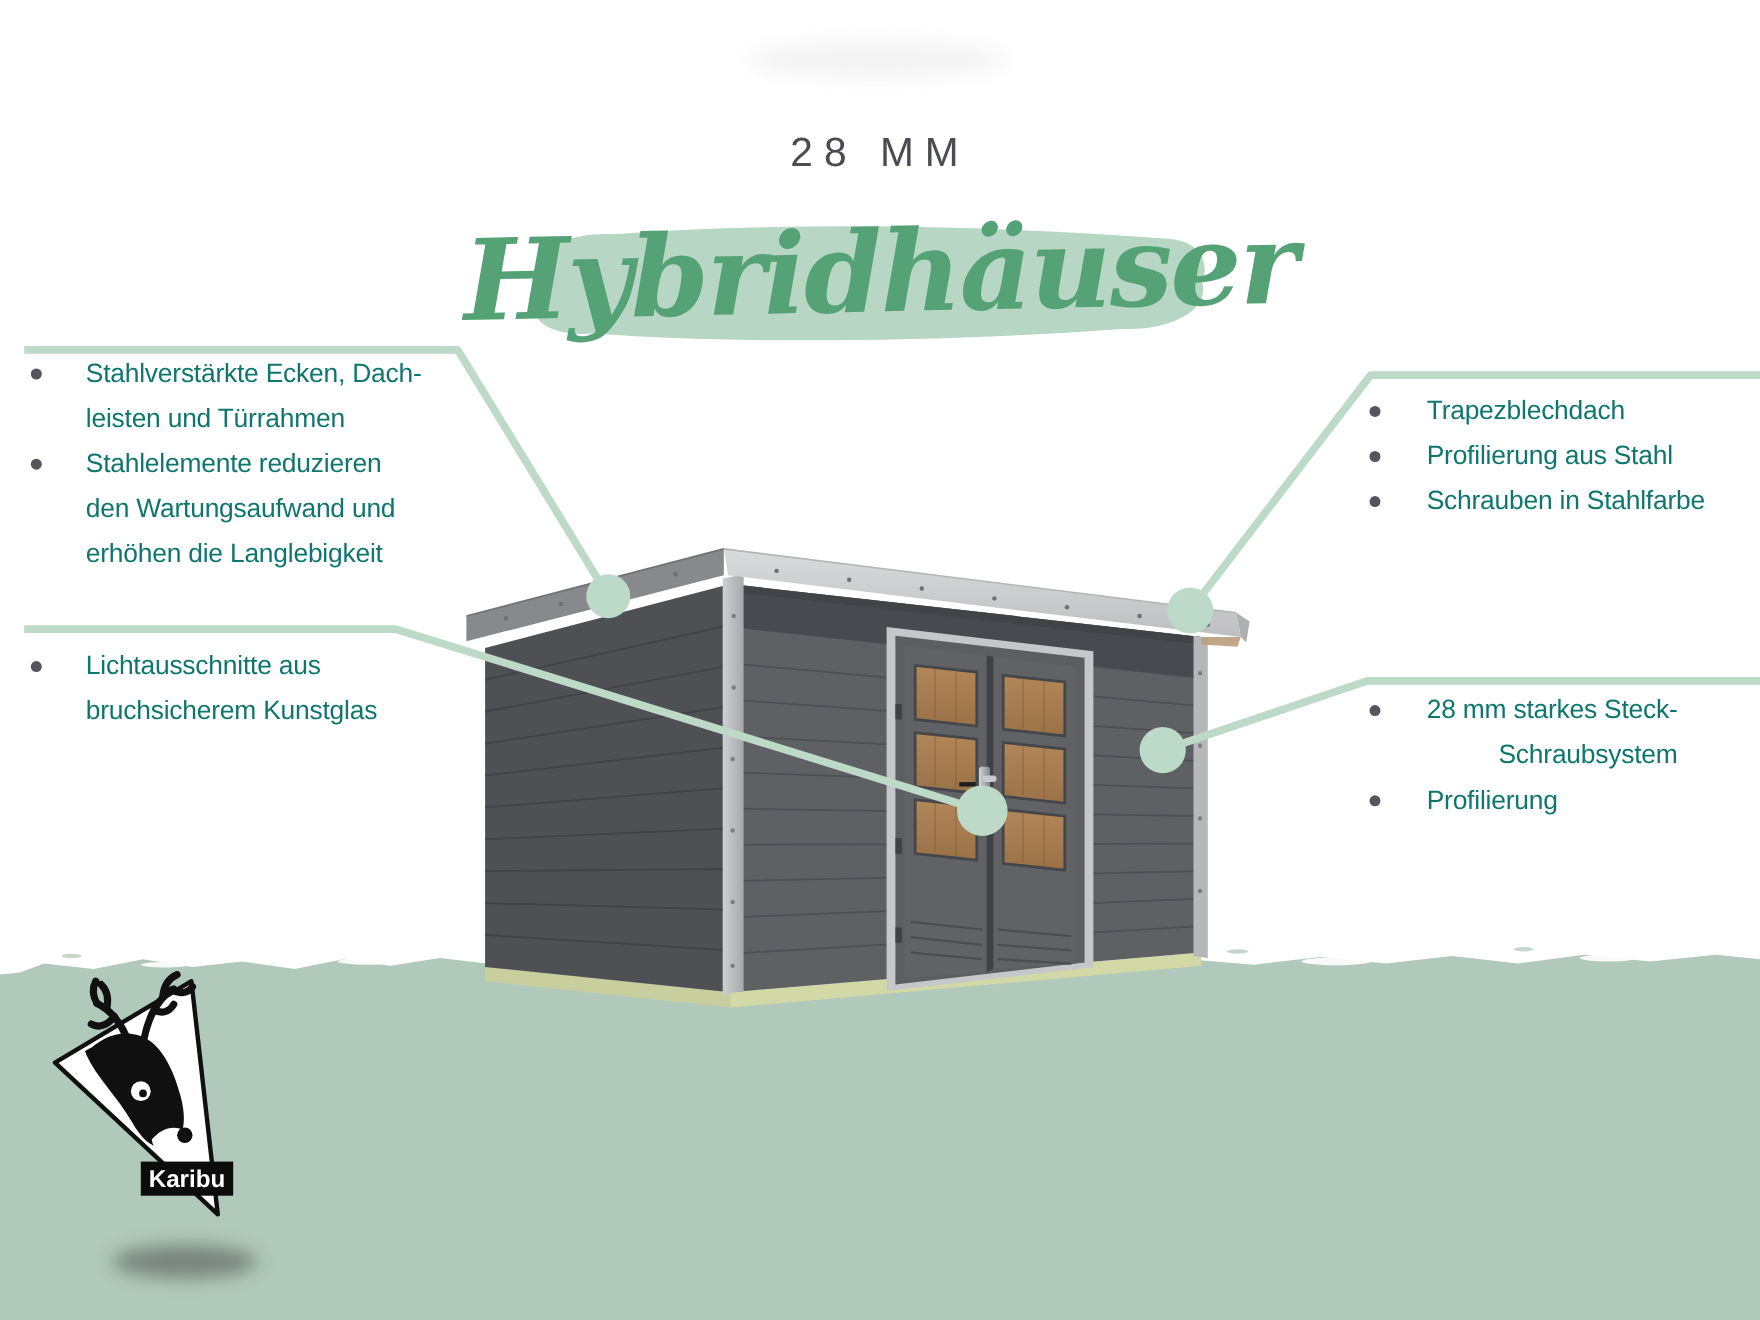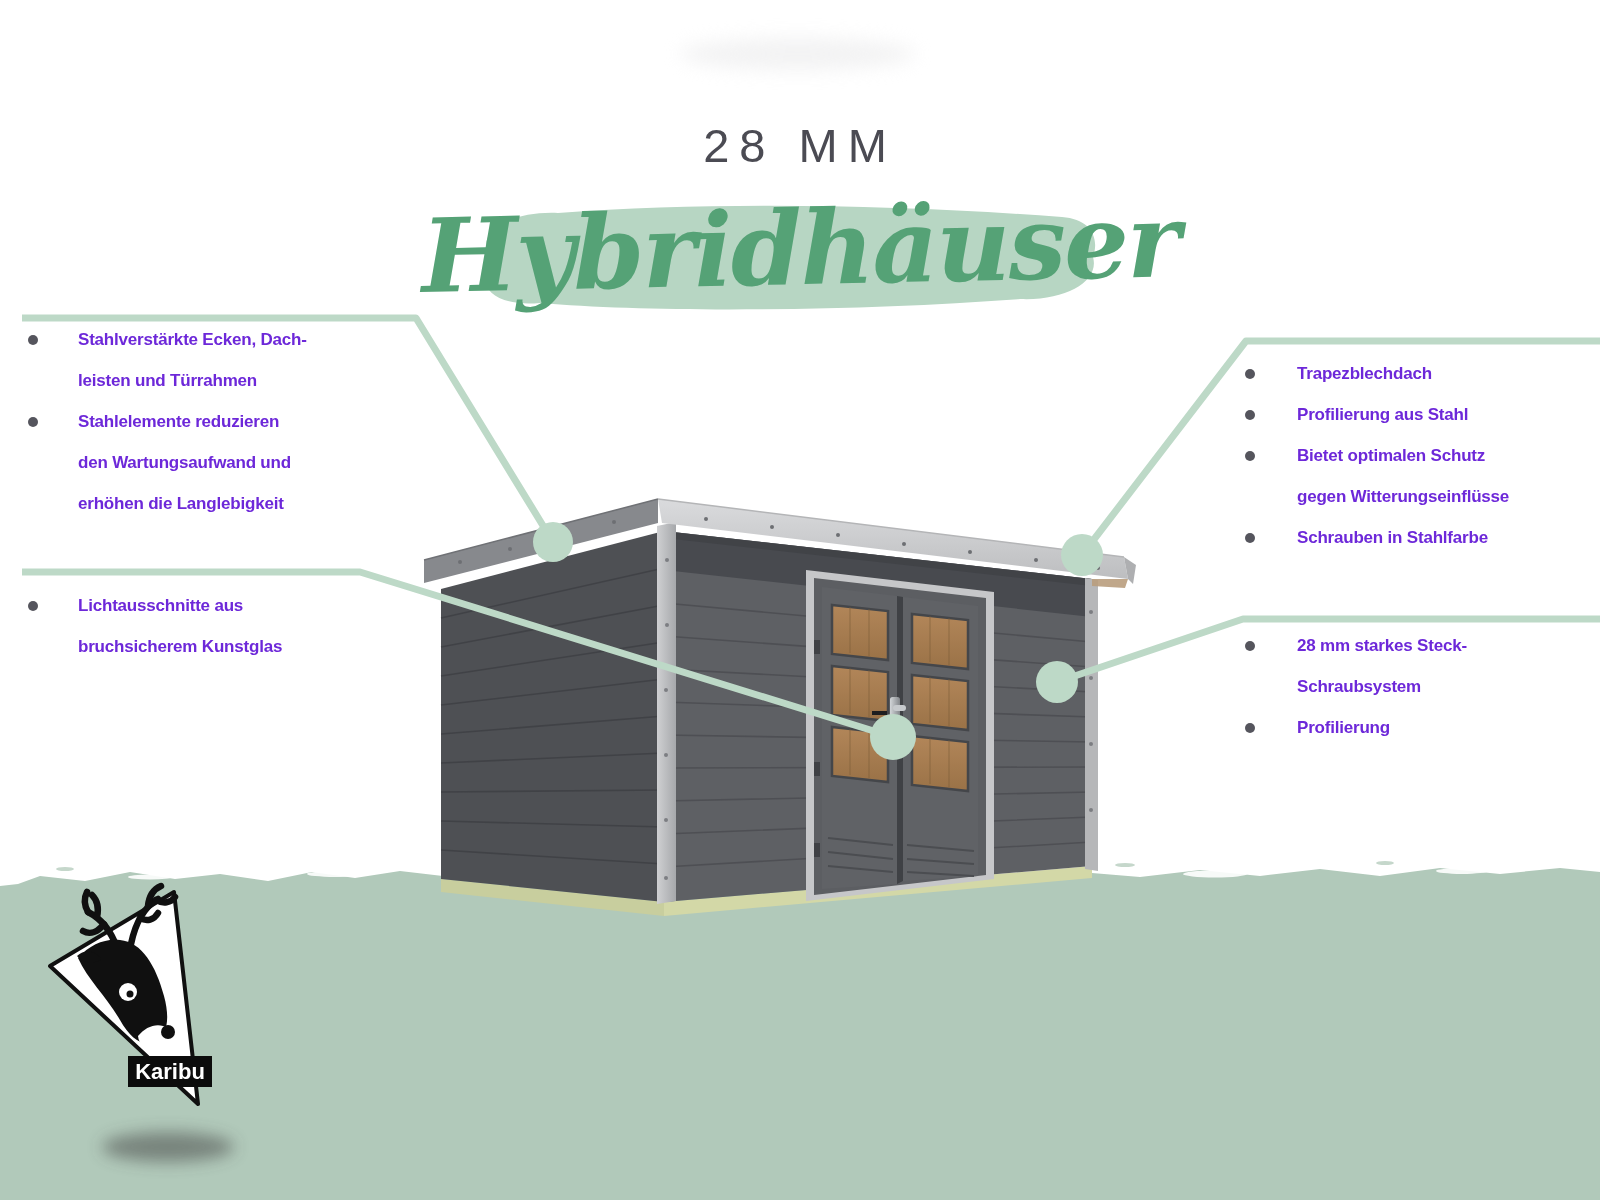--- a/index.html
+++ b/index.html
@@ -1,33 +1,33 @@
 <!DOCTYPE html>
 <html><head>
 <meta charset="utf-8">
 <style>
   html,body{margin:0;padding:0;background:#fff;}
   #stage{position:relative;width:1600px;height:1200px;overflow:hidden;background:#fff;
          font-family:"Liberation Sans",sans-serif;}
   svg{position:absolute;left:0;top:0;}
   .title-size{position:absolute;top:118px;left:0;width:1600px;text-align:center;
-    font-size:47px;letter-spacing:10px;color:#4b4b53;font-weight:400;}
+    font-size:37px;letter-spacing:10px;color:#4b4b53;font-weight:400;}
   .title-script{position:absolute;top:188px;left:0;width:1600px;text-align:center;
     font-family:"DejaVu Serif",serif;font-style:italic;font-weight:bold;
     font-size:102px;color:#55a276;transform:rotate(-1.2deg);letter-spacing:-2px;}
-  .co{position:absolute;color:#6d28d9;font-size:17px;letter-spacing:-0.2px;font-weight:bold;}
+  .co{position:absolute;color:#0f766e;font-size:24px;letter-spacing:-0.2px;}
   .co-item{display:flex;}
   .dot{width:10px;height:10px;border-radius:50%;background:#55555d;flex:none;margin-top:16px;}
   .co.left .dot{margin-left:4px;margin-right:40px;}
   .co.right .dot{margin-left:2px;margin-right:42px;}
   .co-lines div{line-height:41px;white-space:nowrap;}
   .co.l1{left:24px;top:319px;}
   .co.l2{left:24px;top:585px;}
   .co.r1{left:1243px;top:353px;}
-  .co.r2{left:1243px;top:625px;}
+  .co.r2{left:1243px;top:625px;text-align:right;}
   .top-shadow{position:absolute;left:680px;top:38px;width:235px;height:32px;
     background:#e9e9ea;border-radius:50%;filter:blur(9px);opacity:.55;}
 </style>
 </head>
 <body>
 
 <div id="stage">
 
   <div class="top-shadow"></div>
 
@@ -259,27 +259,20 @@
     </div>
     <div class="co-item">
       <span class="dot"></span>
       <div class="co-lines">
         <div>Profilierung aus Stahl</div>
       </div>
     </div>
     <div class="co-item">
       <span class="dot"></span>
       <div class="co-lines">
-        <div>Bietet optimalen Schutz</div>
-        <div>gegen Witterungseinflüsse</div>
-      </div>
-    </div>
-    <div class="co-item">
-      <span class="dot"></span>
-      <div class="co-lines">
         <div>Schrauben in Stahlfarbe</div>
       </div>
     </div>
   </div>
 
   <div class="co right r2">
     <div class="co-item">
       <span class="dot"></span>
       <div class="co-lines">
         <div>28 mm starkes Steck-</div>

